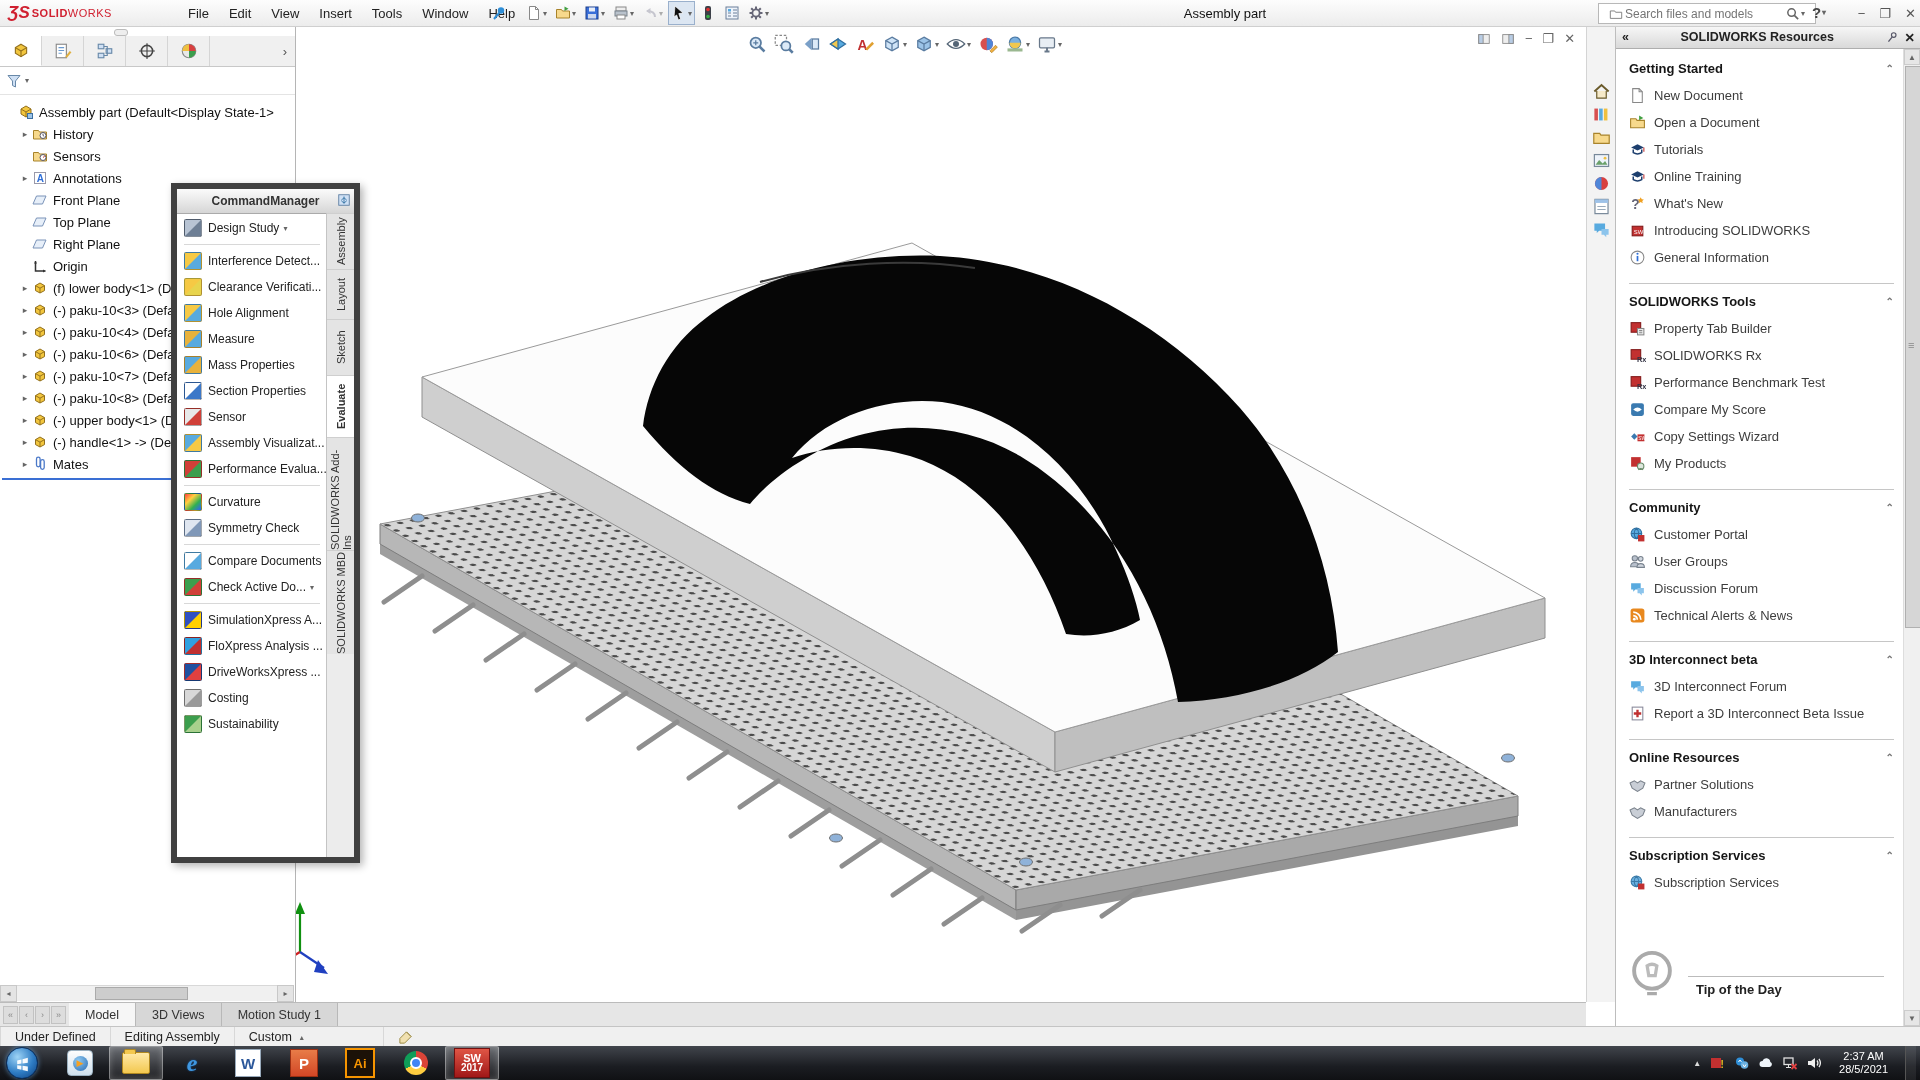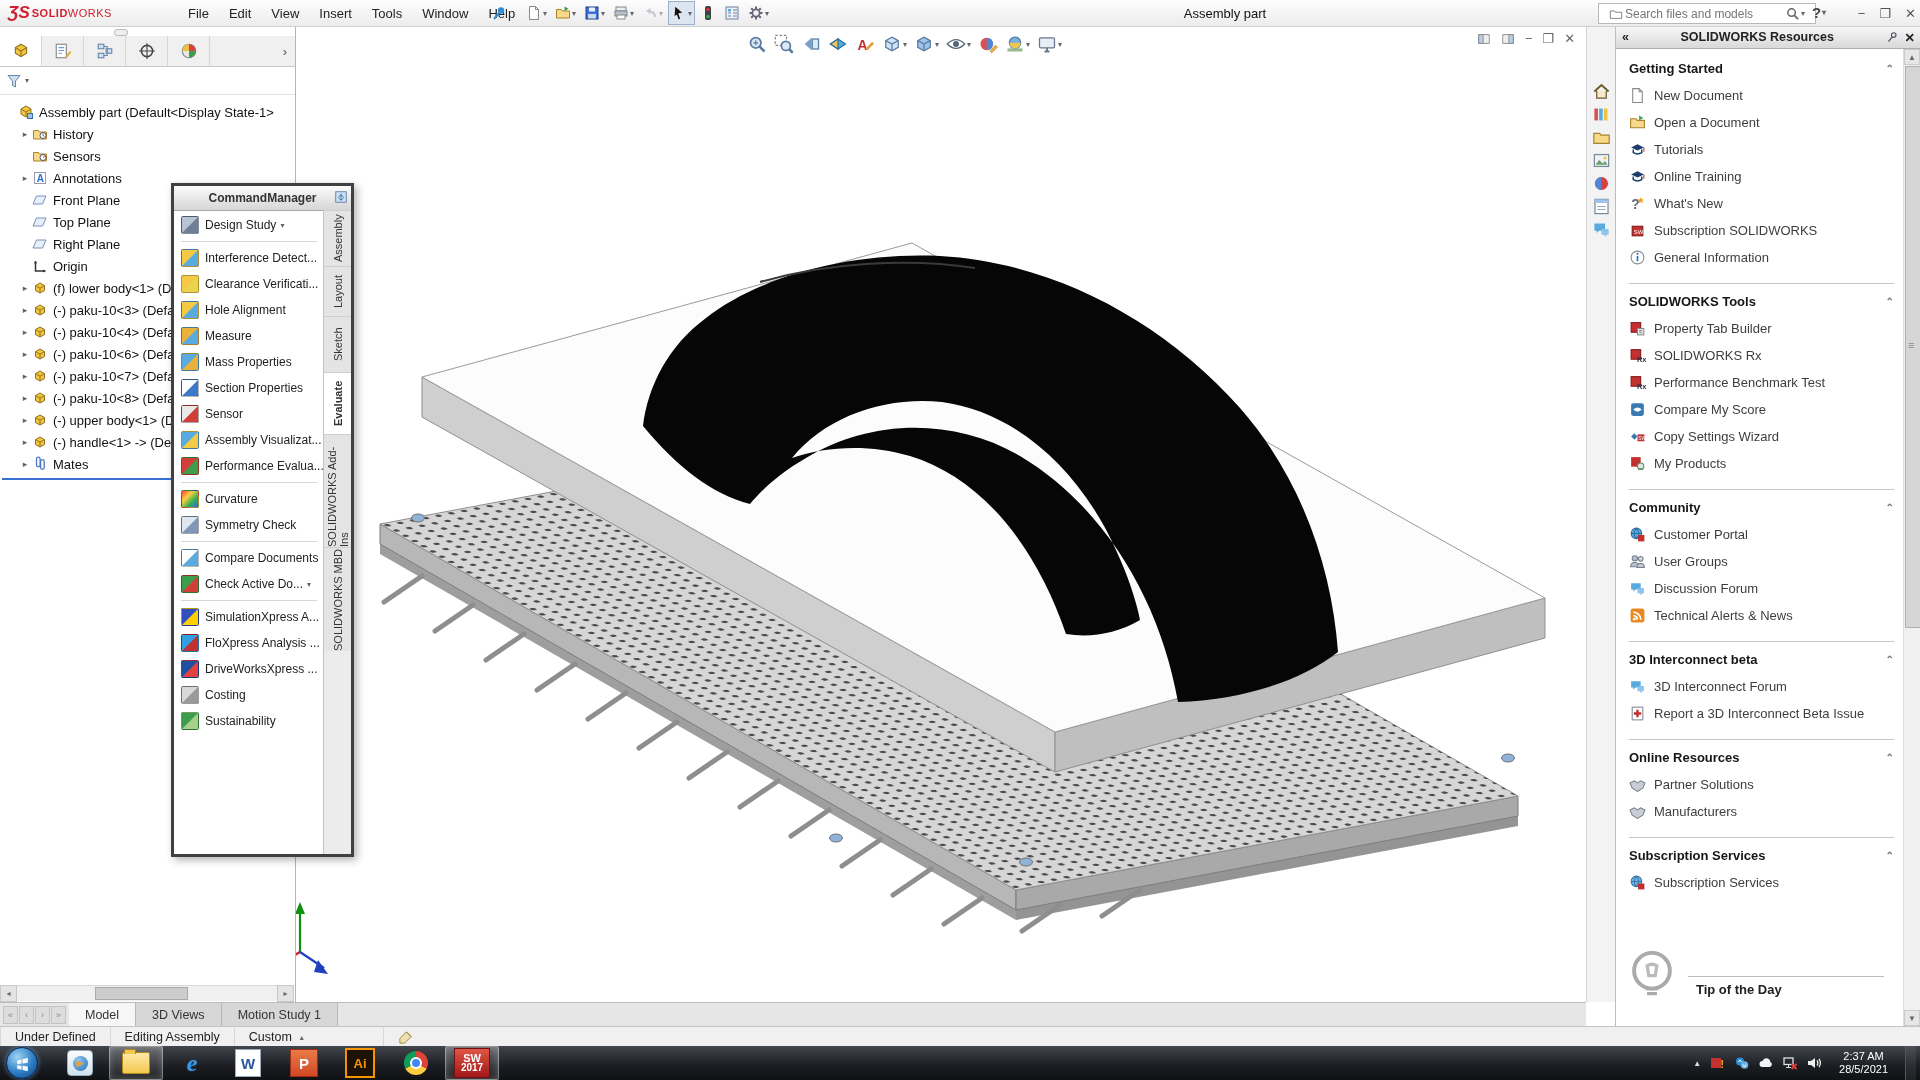--- a/index.html
+++ b/index.html
@@ -35,21 +35,21 @@
   .trow{height:22px;display:flex;align-items:center;white-space:nowrap;overflow:hidden;cursor:default}
   .trow .arr{width:14px;text-align:center;color:#666;font-size:9px;flex:none}
   .trow .ic{flex:none;margin-right:5px;display:flex}
   .trow .lbl{font-size:13px;color:#111}
   .rollback{height:0;border-top:2px solid #3a6fd4;margin:3px 3px 0 2px}
   .lp-hscroll{position:absolute;bottom:1px;left:0;width:294px;height:15px;background:#f0f0f0;border-top:1px solid #d8d8d8;display:flex;align-items:center}
   .sc-btn{width:15px;height:15px;display:flex;align-items:center;justify-content:center;font-size:8px;color:#666;background:#e4e4e4;border:1px solid #c8c8c8}
   .sc-track{flex:1;height:15px;position:relative;background:#f0f0f0}
   .sc-thumb{position:absolute;left:30%;width:35%;top:1px;bottom:1px;background:#cdcdcd;border:1px solid #aaa}
   
-  #cmdpanel{position:absolute;left:171px;top:183px;width:177px;height:668px;background:#fff;border:3px solid #404040;box-shadow:3px 3px 8px rgba(0,0,0,.3);z-index:30}
+  #cmdpanel{position:absolute;left:171px;top:183px;width:177px;height:668px;background:#fff;border:6px solid #404040;box-shadow:3px 3px 8px rgba(0,0,0,.3);z-index:30}
   .cmd-title{height:24px;background:linear-gradient(#fbfbfb,#d6d6d6);border-bottom:1px solid #aaa;display:flex;align-items:center;justify-content:center;font-weight:bold;font-size:12px;color:#333;position:relative}
   .cmd-title .topicon{position:absolute;right:3px;top:4px}
   .cmd-body{position:absolute;top:24px;left:0;right:27px;bottom:0;overflow:hidden;padding-top:2px}
   .cmd-item{height:26px;display:flex;align-items:center;padding-left:7px;font-size:12px;color:#222;white-space:nowrap;overflow:hidden;cursor:default}
   .chip{width:16px;height:16px;border-radius:2px;margin-right:6px;border:1px solid rgba(0,0,0,.28);flex:none}
   .cmd-sep{height:1px;background:#d8d8d8;margin:3px 7px}
   .cmd-tabs{position:absolute;top:24px;right:0;width:27px;bottom:0;background:#ececec;border-left:1px solid #c4c4c4}
   .cmd-tab{writing-mode:vertical-rl;transform:rotate(180deg);display:flex;align-items:center;justify-content:center;font-size:11px;color:#333;border-bottom:1px solid #cfcfcf;width:27px;box-sizing:border-box;cursor:default;background:#e4e4e4}
   .cmd-tab.active{background:#fff;font-weight:bold}
   
@@ -837,21 +837,21 @@
           </span>
           <span class="lbl">What's New</span>
         </div>
         <div class="tp-item">
           <span class="ic">
             <svg width="17" height="17" viewBox="0 0 16 16">
               <rect x="3" y="4" width="10" height="9" fill="#c23030" stroke="#801818"></rect>
               <text x="4.5" y="11" font-size="5.5" fill="#fff">SW</text>
             </svg>
           </span>
-          <span class="lbl">Subscription SOLIDWORKS</span>
+          <span class="lbl">Introducing SOLIDWORKS</span>
         </div>
         <div class="tp-item">
           <span class="ic">
             <svg width="17" height="17" viewBox="0 0 16 16">
               <circle cx="8" cy="8" r="6" fill="#fff" stroke="#888"></circle>
               <rect x="7.2" y="6.5" width="1.6" height="5" fill="#2f6fd8"></rect>
               <circle cx="8" cy="4.5" r="1" fill="#2f6fd8"></circle>
             </svg>
           </span>
           <span class="lbl">General Information</span>

